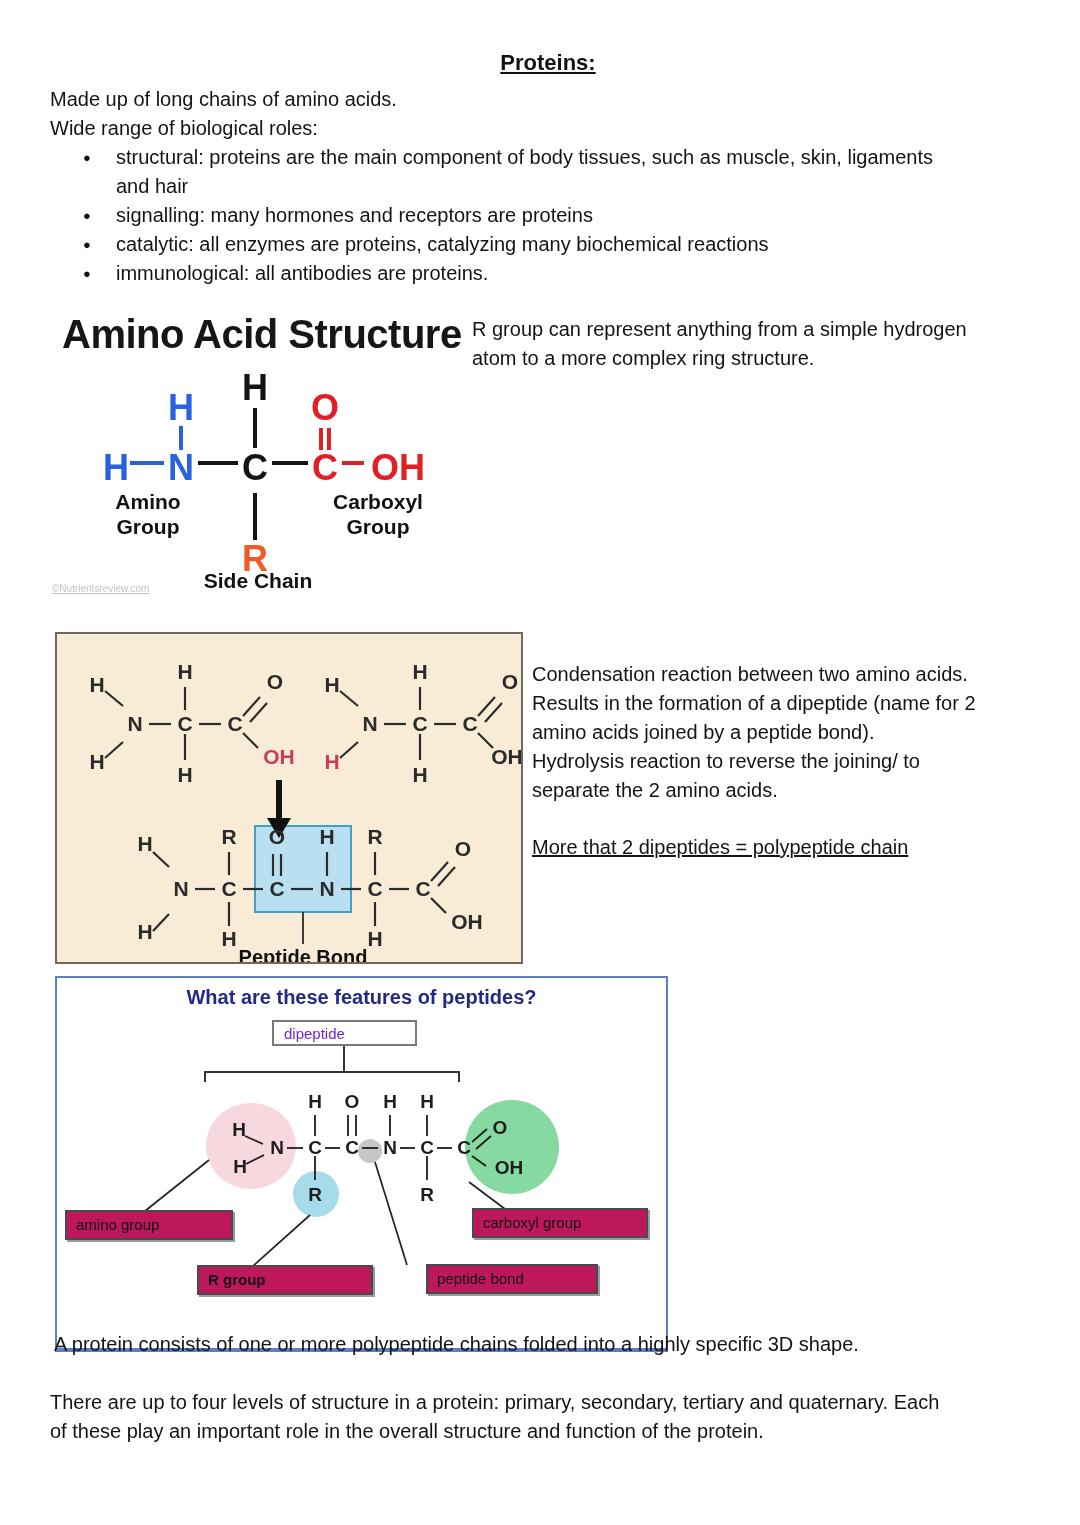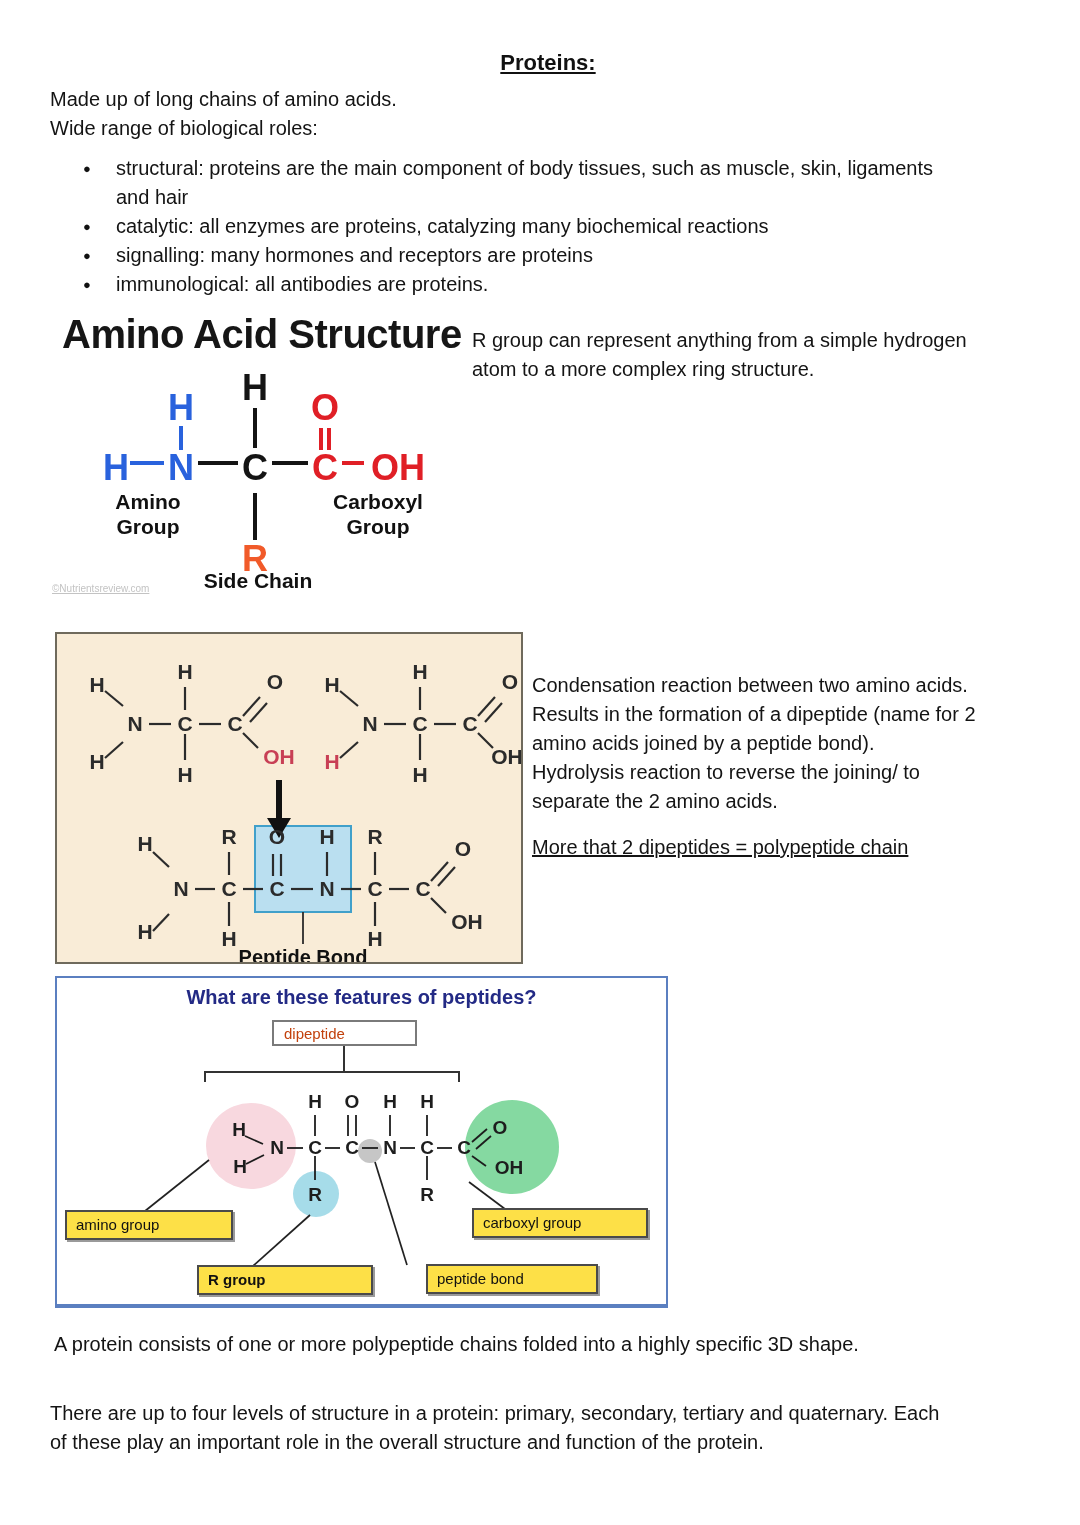--- a/index.html
+++ b/index.html
@@ -1,19 +1,19 @@
 <!DOCTYPE html>
 <html><head>
 <meta charset="utf-8">
 <style>
   html,body{margin:0;padding:0;background:#ffffff;}
   #page{position:relative;width:1080px;height:1525px;background:#ffffff;
         font-family:"Liberation Sans", sans-serif;color:#111;overflow:hidden;}
   .abs{position:absolute;}
-  .pre{white-space:pre-line;margin-top:11px;}
+  .pre{white-space:pre-line;}
   
   .doc-title{left:0;top:50px;width:1080px;text-align:center;font-size:22px;font-weight:bold;text-decoration:underline;margin-left:8px;}
   .body-text{font-size:20px;line-height:29px;color:#141414;}
   .intro{left:50px;top:85px;width:980px;}
   ul.bullets{margin:0;padding:0;list-style:none;}
   ul.bullets li{position:relative;padding-left:66px;}
   ul.bullets li::before{content:"●";position:absolute;left:33px;top:0;font-size:13px;line-height:29px;color:#111;}
   
   .aas-heading{left:62px;top:312px;font-size:40px;font-weight:bold;letter-spacing:-0.5px;color:#161616;}
   .r-note{left:472px;top:315px;width:560px;}
@@ -25,47 +25,47 @@
   .red{fill:#e01f26;}
   .orange{fill:#f15a29;}
   .blk{fill:#141414;}
   
   .beige-box{left:55px;top:632px;width:468px;height:332px;background:#f9ecd7;border:2px solid #6f6a5c;box-sizing:border-box;}
   .atomM{font-size:21px;font-weight:bold;fill:#2b2b2b;}
   .crimson{fill:#c83f55;}
   .cond-text{left:532px;top:660px;width:545px;}
   .cond-text2{left:532px;top:833px;width:545px;text-decoration:underline;}
   
-  .feat-box{left:55px;top:976px;width:613px;height:332px;background:#ffffff;border:2px solid #5b7fc0;border-bottom-width:4px;box-sizing:border-box;}
+  .feat-box{left:55px;top:976px;width:613px;height:376px;background:#ffffff;border:2px solid #5b7fc0;border-bottom-width:4px;box-sizing:border-box;}
   .feat-title{left:0;top:8px;width:100%;text-align:center;font-size:20px;font-weight:bold;color:#232a85;}
   .feat-svg{left:0;top:0;width:609px;height:326px;}
   .dipeptide-box{left:215px;top:42px;width:145px;height:26px;border:2px solid #7a7a7a;background:#fff;
-                 font-size:15px;line-height:24px;padding-left:10px;color:#c2410c;box-sizing:border-box;}
-  .tag{position:absolute;background:#fde047;border:2px solid #4a4a4a;box-shadow:2px 2px 0 #9a9a9a;
+                 font-size:15px;line-height:24px;padding-left:10px;color:#6d28d9;box-sizing:border-box;}
+  .tag{position:absolute;background:#be185d;border:2px solid #4a4a4a;box-shadow:2px 2px 0 #9a9a9a;
        font-size:15px;line-height:22px;padding:2px 9px;color:#111;box-sizing:border-box;}
   .atomS{font-size:19px;font-weight:bold;fill:#1d1d1d;}
   
   .footer1{left:54px;top:1330px;width:990px;}
   .footer2{left:50px;top:1388px;width:1000px;}
 </style>
 </head>
 <body>
 
 <div id="page">
 
   <div class="abs doc-title">Proteins:</div>
 
   <div class="abs intro body-text">
     <div>Made up of long chains of amino acids.</div>
     <div>Wide range of biological roles:</div>
     <ul class="bullets">
       <li class="pre">structural: proteins are the main component of body tissues, such as muscle, skin, ligaments
 and hair</li>
+      <li>signalling: many hormones and receptors are proteins</li>
       <li>catalytic: all enzymes are proteins, catalyzing many biochemical reactions</li>
-      <li>signalling: many hormones and receptors are proteins</li>
       <li>immunological: all antibodies are proteins.</li>
     </ul>
   </div>
 
   <div class="abs r-note body-text pre">R group can represent anything from a simple hydrogen
 atom to a more complex ring structure.</div>
   <div class="abs aas-heading">Amino Acid Structure</div>
 
   <svg class="abs" style="left:60px;top:360px;" width="440" height="250" viewBox="0 0 440 250">
     <g>

